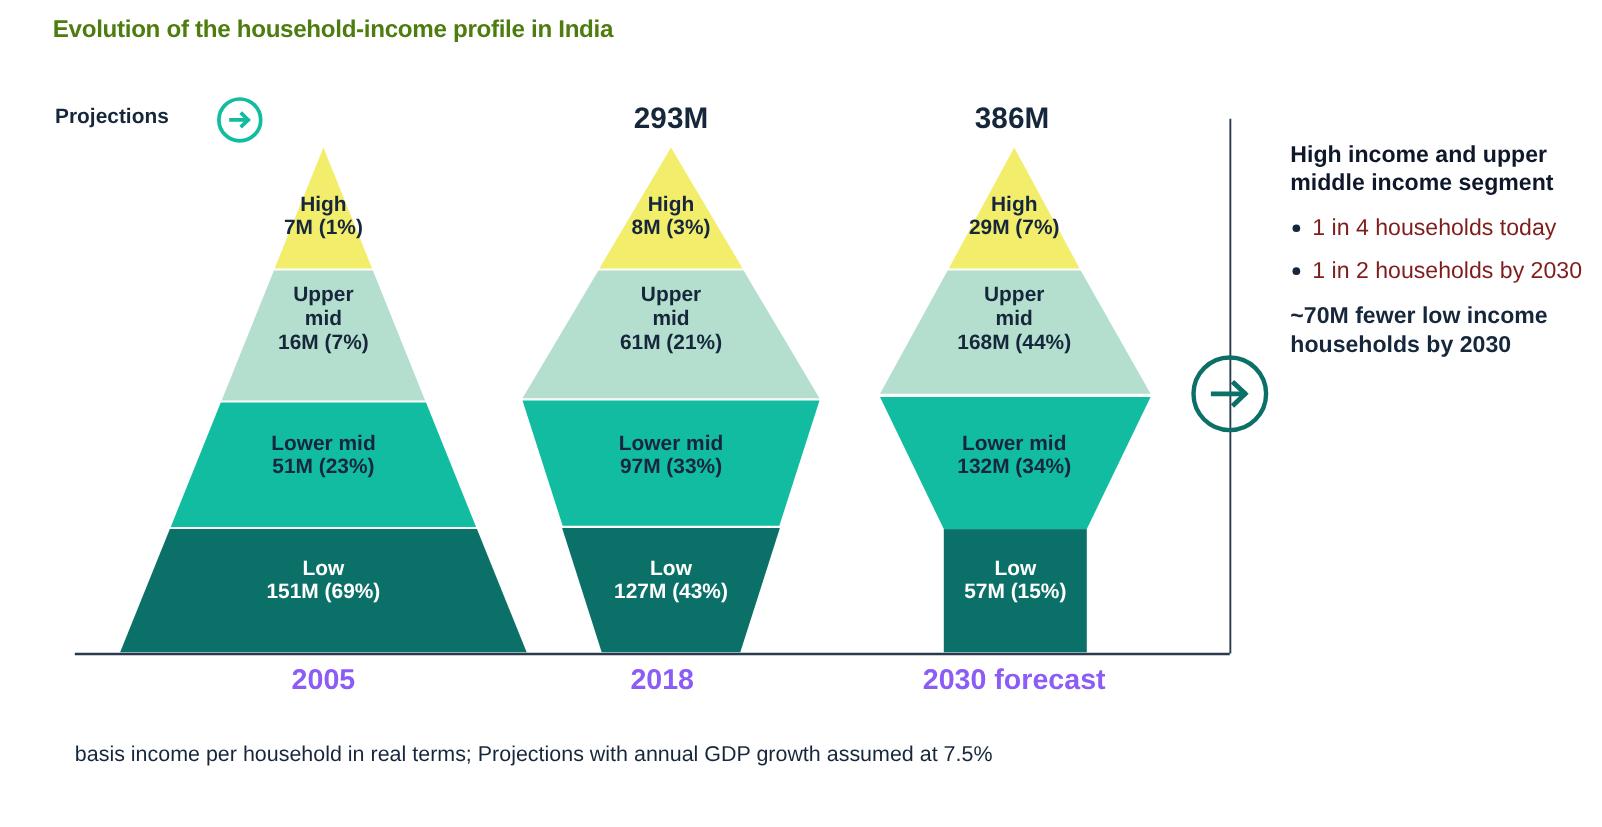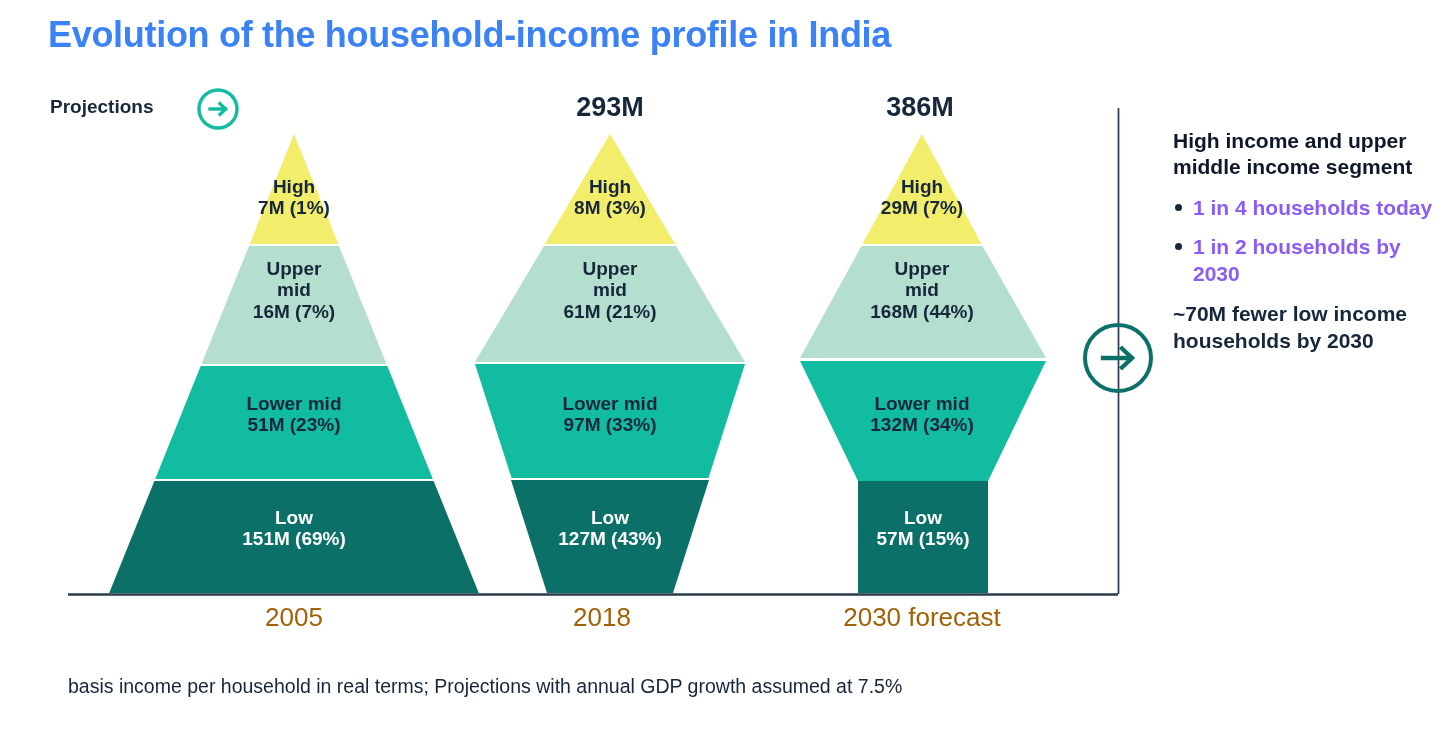--- a/index.html
+++ b/index.html
@@ -11,24 +11,24 @@
     overflow:hidden;
     position:relative;
   }
   #stage{position:absolute;left:0;top:0;width:1456px;height:752px;}
 
   .abs{position:absolute;}
 
   
   #title{
     left:48px;top:14px;
-    font-size:36px;
+    font-size:22px;
     font-weight:bold;
     letter-spacing:-0.3px;
-    color:#3b82f6;
+    color:#4d7c0f;
     white-space:nowrap;
     text-align:right;
   }
 
   
   #households-label{
     left:50px;top:96px;
     font-size:19px;font-weight:bold;color:#16263B;
     white-space:nowrap;
   }
@@ -57,25 +57,25 @@
     line-height:1.12;
     white-space:nowrap;
   }
   .seg-dark{color:#16263B;}
   .seg-light{color:#ffffff;}
 
   
   .xlabel{
     top:602px;
     font-size:26px;
-    color:#a16207;
+    color:#8b5cf6;
     text-align:center;
     width:300px;
     white-space:nowrap;
-    font-weight:normal;
+    font-weight:bold;
   }
   #xlab-0{left:144px;}
   #xlab-1{left:452px;}
   #xlab-2{left:772px;}
 
   
   #right-arrow{left:1079px;top:319px;width:78px;height:78px;}
 
   #panel{left:1173px;top:128px;width:276px;}
   #panel-heading{
@@ -88,21 +88,21 @@
     align-items:flex-start;
     margin-bottom:13px;
   }
   .bullet-dot{
     flex:0 0 auto;
     width:7px;height:7px;border-radius:50%;
     background:#16263B;
     margin:9px 11px 0 2px;
   }
   .bullet-text{
-    font-size:21px;font-weight:bold;color:#8b5cf6;line-height:1.26;
+    font-size:21px;font-weight:normal;color:#7f1d1d;line-height:1.26;
   }
   #panel-footer{
     font-size:21px;font-weight:bold;color:#16263B;line-height:1.26;
     margin-top:14px;
   }
 
   
   #note{
     left:68px;top:672px;width:1180px;
     font-size:19.5px;

